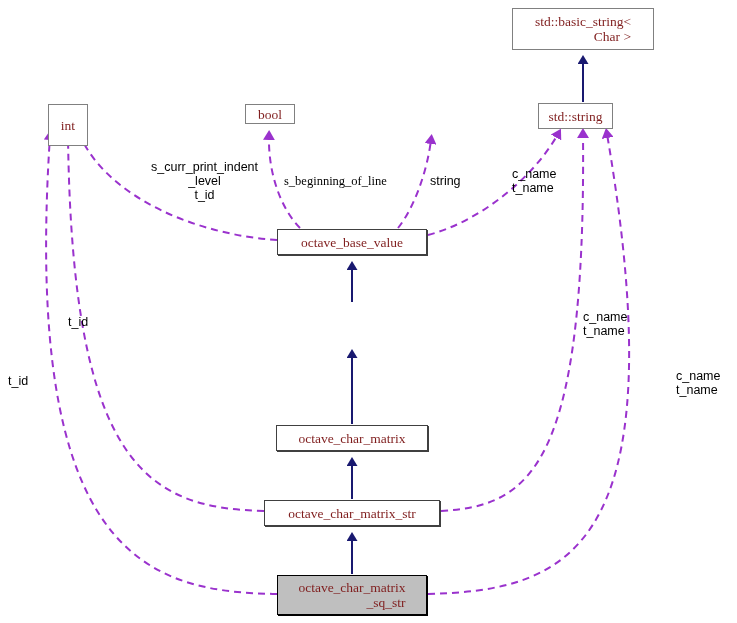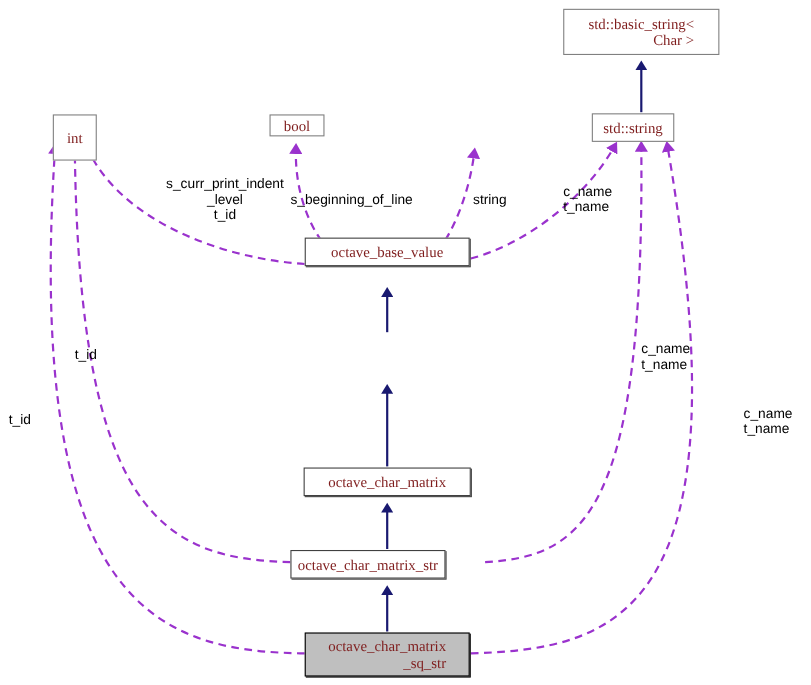--- a/index.html
+++ b/index.html
@@ -120,43 +120,43 @@
 
   <div class="node" style="left:245px; top:104px; width:50px; height:20px;">
     <span>bool</span>
   </div>
 
 
   <div class="node" style="left:538px; top:103px; width:75px; height:26px;">
     <span>std::string</span>
   </div>
 
-  <div class="node strong" style="left:277px; top:216px; width:150px; height:26px;">
+  <div class="node strong" style="left:277px; top:229px; width:150px; height:26px;">
     <span>octave_base_value</span>
   </div>
 
 
   <div class="node strong" style="left:276px; top:425px; width:152px; height:26px;">
     <span>octave_char_matrix</span>
   </div>
 
-  <div class="node strong" style="left:264px; top:500px; width:141px; height:26px;">
+  <div class="node strong" style="left:264px; top:500px; width:176px; height:26px;">
     <span>octave_char_matrix_str</span>
   </div>
 
   <div class="node highlight" style="left:277px; top:575px; width:150px; height:40px;">
     <span>octave_char_matrix
 _sq_str</span>
   </div>
 
   <div class="edge-label el-center" style="left:132px; top:160px;margin-left:19px;">s_curr_print_indent
 _level
 t_id</div>
 
-  <div class="edge-label el-left" style="left:264px; top:174px;">s_beginning_of_line</div>
+  <div class="edge-label el-left" style="left:284px; top:174px;font-family:Liberation Serif, serif;">s_beginning_of_line</div>
 
   <div class="edge-label el-left" style="left:430px; top:174px;">string</div>
 
   <div class="edge-label el-left" style="left:512px; top:167px;">c_name
 t_name</div>
 
   <div class="edge-label el-left" style="left:68px; top:315px;">t_id</div>
 
   <div class="edge-label el-left" style="left:8px; top:374px;">t_id</div>
 

